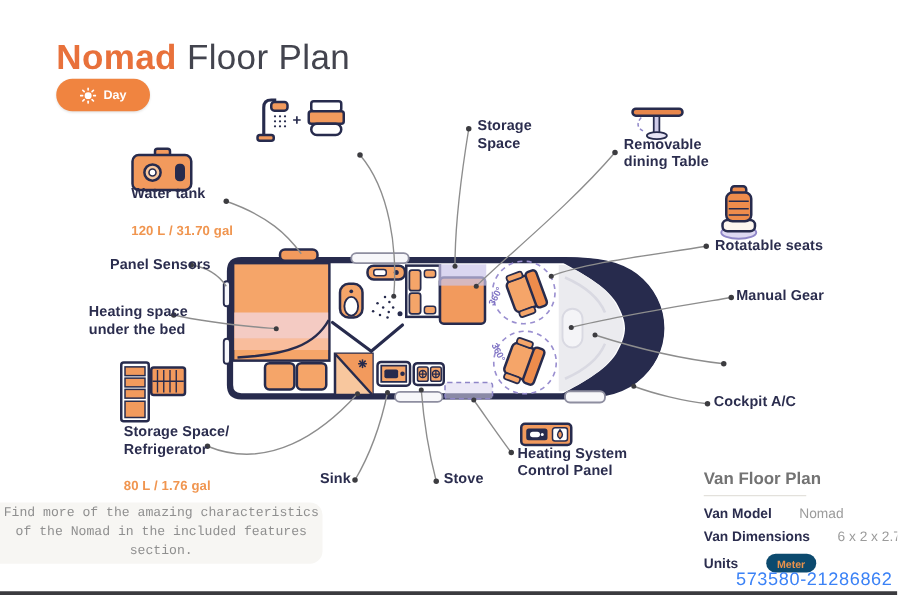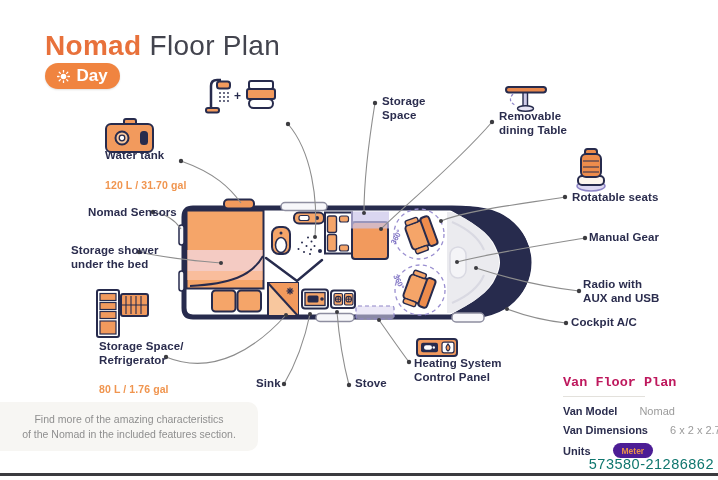--- a/index.html
+++ b/index.html
@@ -5,39 +5,39 @@
   html,body{margin:0;padding:0;background:#ffffff;}
   .stage{
     position:relative;width:718px;height:480px;background:#ffffff;overflow:hidden;
     font-family:"Liberation Sans", sans-serif;
   }
   .page-title{position:absolute;left:45px;top:30px;font-size:28px;letter-spacing:.3px;font-weight:600;}
   .page-title .accent{color:#E8713B;}
   .page-title .rest{color:#43444E;font-weight:500;}
   .mode-toggle{
     position:absolute;left:45px;top:63px;width:75px;height:26px;background:#F08440;border-radius:14px;
-    display:flex;align-items:center;justify-content:center;gap:6px;color:#ffffff;font-size:17px;font-weight:bold;
+    display:flex;align-items:center;justify-content:center;gap:6px;color:#ffffff;font-size:10px;font-weight:bold;
     cursor:pointer;box-shadow:0 1px 2px rgba(0,0,0,.12);
   }
   .callout{position:absolute;font-size:11.5px;font-weight:bold;color:#2B2D4E;line-height:13.5px;letter-spacing:.1px;white-space:nowrap;}
   .callout .value{color:#F0954F;font-size:10.5px;margin-top:16px;}
   .svg-layer{position:absolute;left:0;top:0;}
   .info-panel{position:absolute;left:563px;top:375px;width:152px;}
-  .info-title{font-size:13.5px;font-weight:bold;color:#be185d;font-family:Liberation Mono, monospace;}
+  .info-title{font-size:13.5px;font-weight:bold;color:#737373;}
   .info-divider{width:82px;height:1px;background:#E3E1DC;margin:6px 0 8px 0;}
   .info-row{display:flex;align-items:center;margin-bottom:7px;font-size:11px;}
   .info-label{font-weight:bold;color:#2B2D4E;margin-right:22px;white-space:nowrap;}
   .info-value{color:#9B9B9B;white-space:nowrap;}
-  .badge{background:#4c1d95;color:#E8924C;font-size:8.5px;font-weight:bold;padding:2.5px 9px;border-radius:9px;cursor:pointer;}
+  .badge{background:#0c4a6e;color:#E8924C;font-size:8.5px;font-weight:bold;padding:2.5px 9px;border-radius:9px;cursor:pointer;}
   .note-box{
     position:absolute;left:0;top:402px;width:258px;height:49px;background:#F7F6F3;border-radius:0 10px 10px 0;
     display:flex;flex-direction:column;align-items:center;justify-content:center;
-    color:#8F8F8F;font-size:10.5px;line-height:15px;text-align:center;
+    color:#8F8F8F;font-size:10.5px;line-height:15px;text-align:center;font-family:Liberation Mono, monospace;
   }
-  .watermark{position:absolute;right:4px;top:456px;font-size:14.5px;color:#0f766e;letter-spacing:.5px;margin-left:40px;}
+  .watermark{position:absolute;right:4px;top:456px;font-size:14.5px;color:#3b82f6;letter-spacing:.5px;margin-left:40px;}
   .bottom-rule{position:absolute;left:0;top:473px;width:718px;height:2.5px;background:#3B3B3F;}
 </style>
 </head>
 <body>
 
 <div class="stage">
 
   <svg class="svg-layer" width="718" height="480" viewBox="0 0 718 480">
 
     <g>
@@ -287,35 +287,31 @@
   </div>
   <div class="callout" style="left:499px;top:110px">
     <div>Removable</div>
     <div>dining Table</div>
   </div>
   <div class="callout" style="left:105px;top:149px">
     <div>Water tank</div>
     <div class="value">120 L / 31.70 gal</div>
   </div>
   <div class="callout" style="left:88px;top:206px">
-    <div>Nomad Sensors</div>
+    <div>Panel Sensors</div>
   </div>
   <div class="callout" style="left:71px;top:244px">
-    <div>Storage shower</div>
+    <div>Heating space</div>
     <div>under the bed</div>
   </div>
   <div class="callout" style="left:572px;top:191px">
     <div>Rotatable seats</div>
   </div>
   <div class="callout" style="left:589px;top:231px">
     <div>Manual Gear</div>
-  </div>
-  <div class="callout" style="left:583px;top:278px">
-    <div>Radio with</div>
-    <div>AUX and USB</div>
   </div>
   <div class="callout" style="left:571px;top:316px">
     <div>Cockpit A/C</div>
   </div>
   <div class="callout" style="left:99px;top:340px">
     <div>Storage Space/</div>
     <div>Refrigerator</div>
     <div class="value">80 L / 1.76 gal</div>
   </div>
   <div class="callout" style="left:256px;top:377px">

